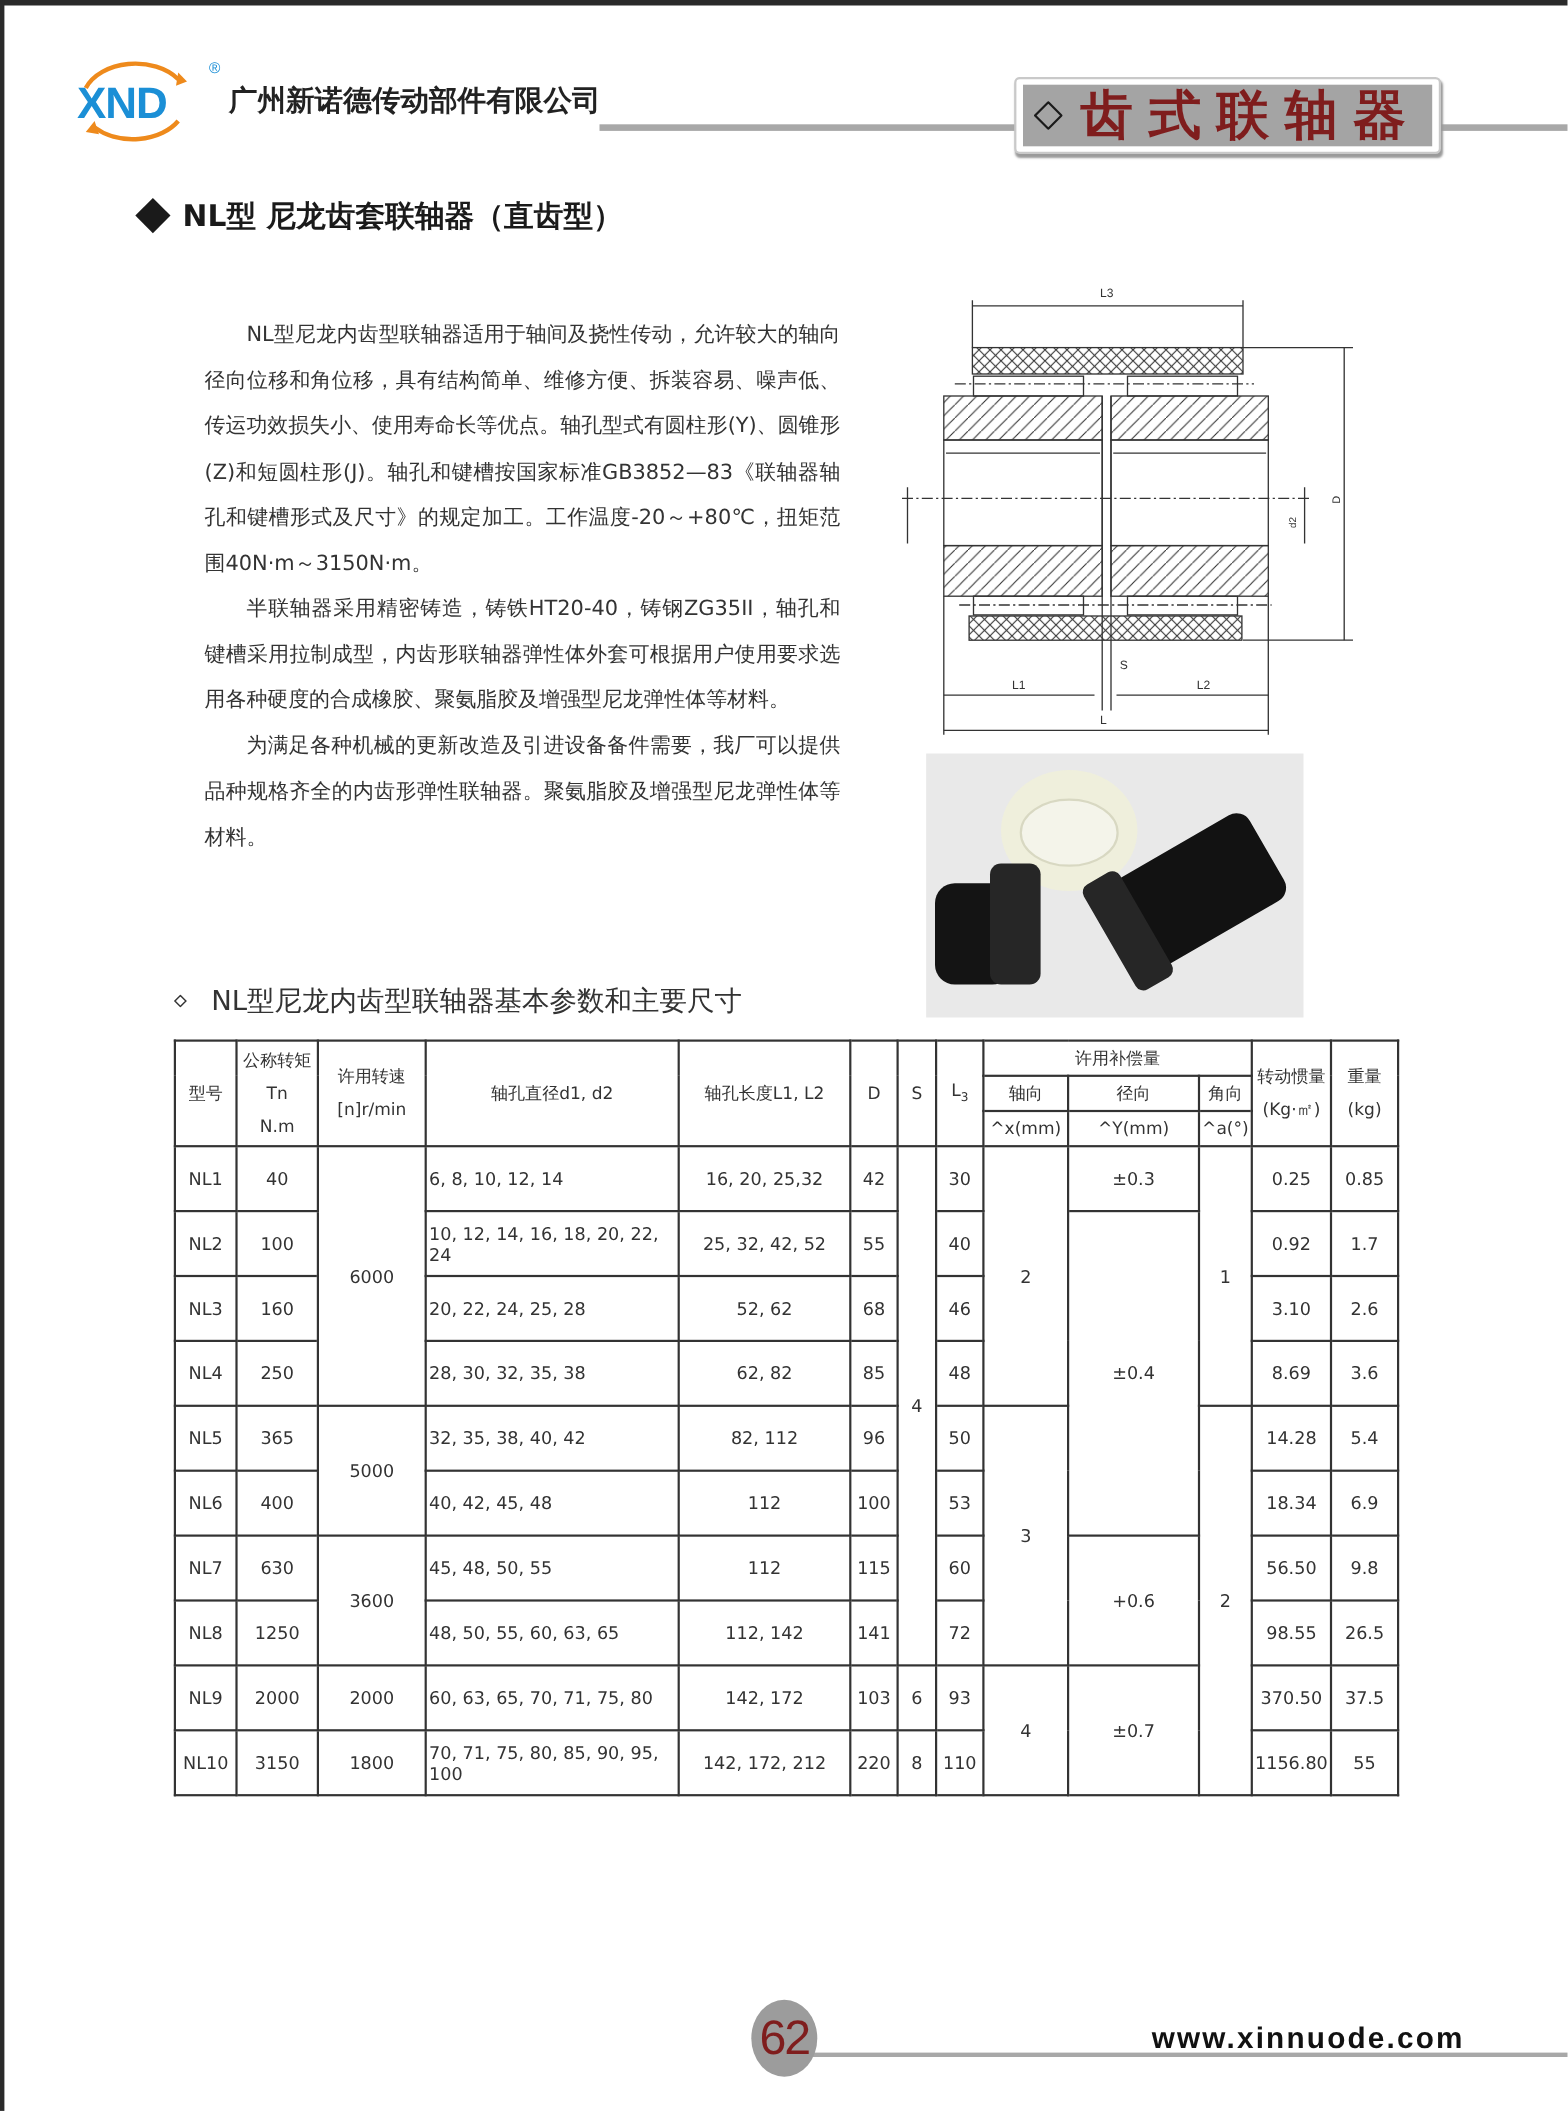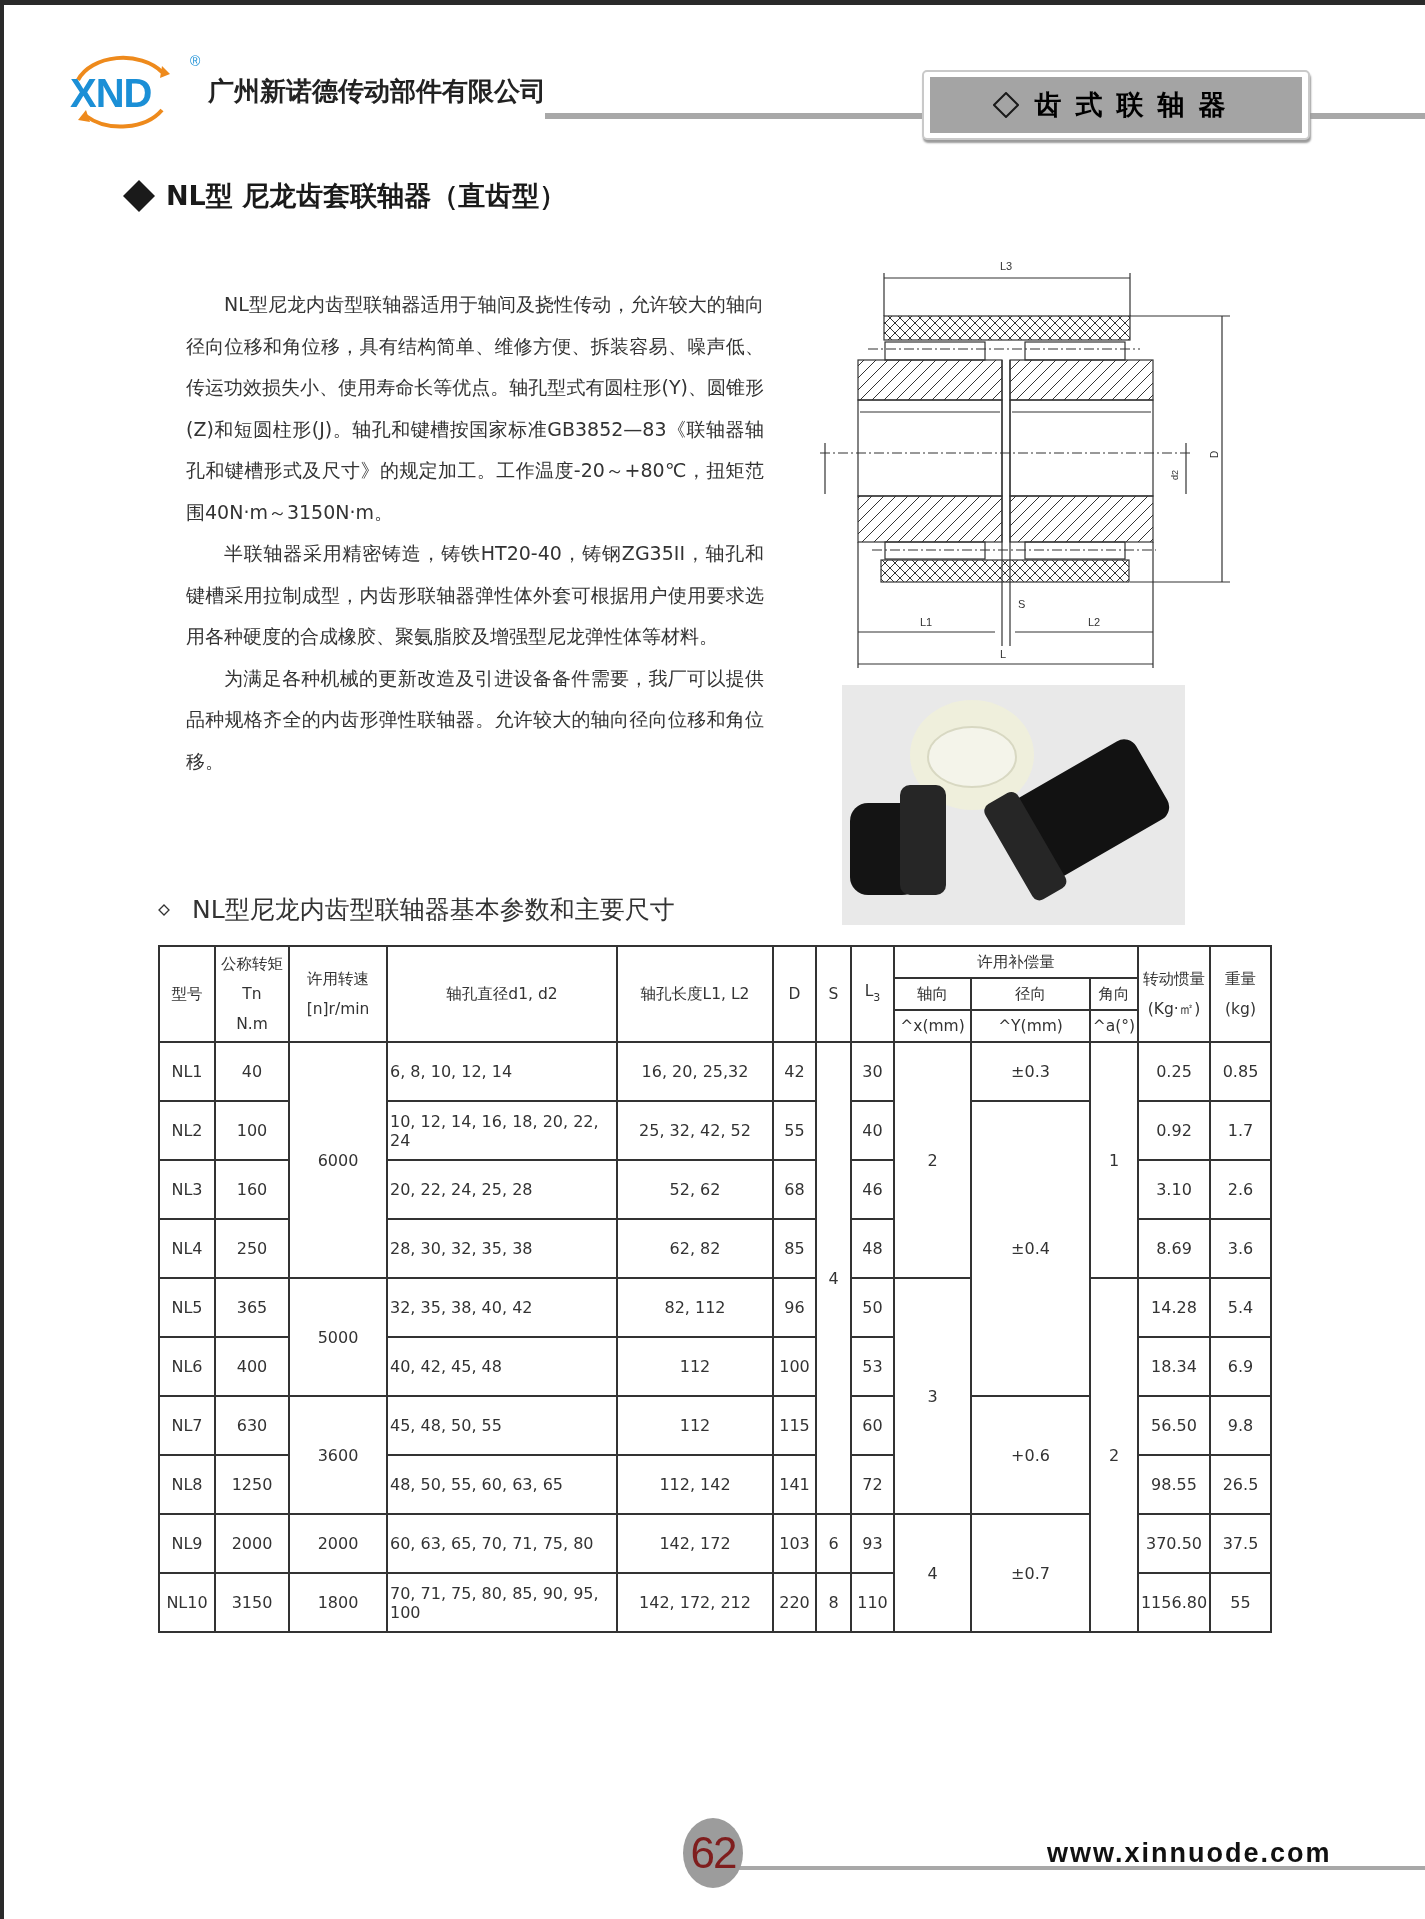--- a/index.html
+++ b/index.html
@@ -7,21 +7,21 @@
     font-family:"DejaVu Sans","Liberation Sans",sans-serif;color:#222;}
   .frame-top{position:absolute;left:0;top:0;width:1425px;height:5px;background:#2a2a2a;}
   .frame-left{position:absolute;left:0;top:0;width:4px;height:1919px;background:#2a2a2a;}
   .logo{position:absolute;left:64px;top:50px;width:140px;height:80px;}
   .company{position:absolute;left:208px;top:74px;font-size:26px;font-weight:bold;color:#222;letter-spacing:0px;}
   .hline-left{position:absolute;left:545px;top:113px;width:380px;height:6px;background:#a8a8a8;}
   .hline-right{position:absolute;left:1305px;top:113px;width:120px;height:6px;background:#a8a8a8;}
   .cat-box{position:absolute;left:922px;top:70px;width:384px;height:66px;border:2px solid #c9c9c9;border-radius:5px;background:#fff;box-shadow:1px 3px 2px #9a9a9a;}
   .cat-inner{position:absolute;left:6px;top:5px;right:6px;bottom:5px;background:#a4a4a4;display:flex;align-items:center;justify-content:center;gap:16px;}
   .cat-diamond{width:26px;height:26px;}
-  .cat-label{font-size:27px;font-weight:bold;color:#000000;letter-spacing:14px;}
+  .cat-label{font-size:48px;font-weight:bold;color:#7f1d1d;letter-spacing:14px;}
   .section-title{position:absolute;left:122px;top:178px;display:flex;align-items:center;gap:10px;}
   .section-title .diamond{width:34px;height:34px;}
   .section-title span{font-size:27px;font-weight:bold;color:#1a1a1a;}
   .desc{position:absolute;left:186px;top:284px;width:578px;font-size:19px;line-height:41.5px;color:#333;text-align:justify;}
   .desc p{margin:0;text-indent:2em;}
   .diagram{position:absolute;left:820px;top:248px;width:420px;height:430px;}
   .photo{position:absolute;left:842px;top:685px;width:343px;height:240px;background:#ececec;overflow:hidden;}
   .table-title{position:absolute;left:158px;top:893px;font-size:25px;color:#333;display:flex;align-items:center;gap:22px;}
   .table-title .sd{width:12px;height:12px;}
   table.spec{position:absolute;left:158px;top:945px;width:1112px;border-collapse:collapse;table-layout:fixed;font-size:16px;color:#333;}
@@ -66,21 +66,21 @@
 <div class="section-title">
   <svg class="diamond" viewBox="0 0 34 34">
     <polygon points="17,1 33,17 17,33 1,17" fill="#1a1a1a"></polygon>
   </svg>
   <span>NL型 尼龙齿套联轴器（直齿型）</span>
 </div>
 
 <div class="desc">
   <p>NL型尼龙内齿型联轴器适用于轴间及挠性传动，允许较大的轴向径向位移和角位移，具有结构简单、维修方便、拆装容易、噪声低、传运功效损失小、使用寿命长等优点。轴孔型式有圆柱形(Y)、圆锥形(Z)和短圆柱形(J)。轴孔和键槽按国家标准GB3852—83《联轴器轴孔和键槽形式及尺寸》的规定加工。工作温度-20～+80℃，扭矩范围40N·m～3150N·m。</p>
   <p>半联轴器采用精密铸造，铸铁HT20-40，铸钢ZG35II，轴孔和键槽采用拉制成型，内齿形联轴器弹性体外套可根据用户使用要求选用各种硬度的合成橡胶、聚氨脂胶及增强型尼龙弹性体等材料。</p>
-  <p>为满足各种机械的更新改造及引进设备备件需要，我厂可以提供品种规格齐全的内齿形弹性联轴器。允许较大的轴向径向位移和角位移。</p>
+  <p>为满足各种机械的更新改造及引进设备备件需要，我厂可以提供品种规格齐全的内齿形弹性联轴器。聚氨脂胶及增强型尼龙弹性体等材料。</p>
 </div>
 
 <div class="diagram">
   <svg width="420" height="430" viewBox="0 0 420 430" font-family="Liberation Sans, sans-serif" font-size="11" fill="none" stroke="#333" stroke-width="1.2">
     <defs>
       <pattern id="xhatch" width="10" height="10" patternUnits="userSpaceOnUse">
         <path d="M0 0 L10 10 M10 0 L0 10" stroke="#333" stroke-width="1"></path>
       </pattern>
       <pattern id="dhatch" width="12" height="12" patternUnits="userSpaceOnUse">
         <path d="M0 12 L12 0" stroke="#333" stroke-width="1"></path>

